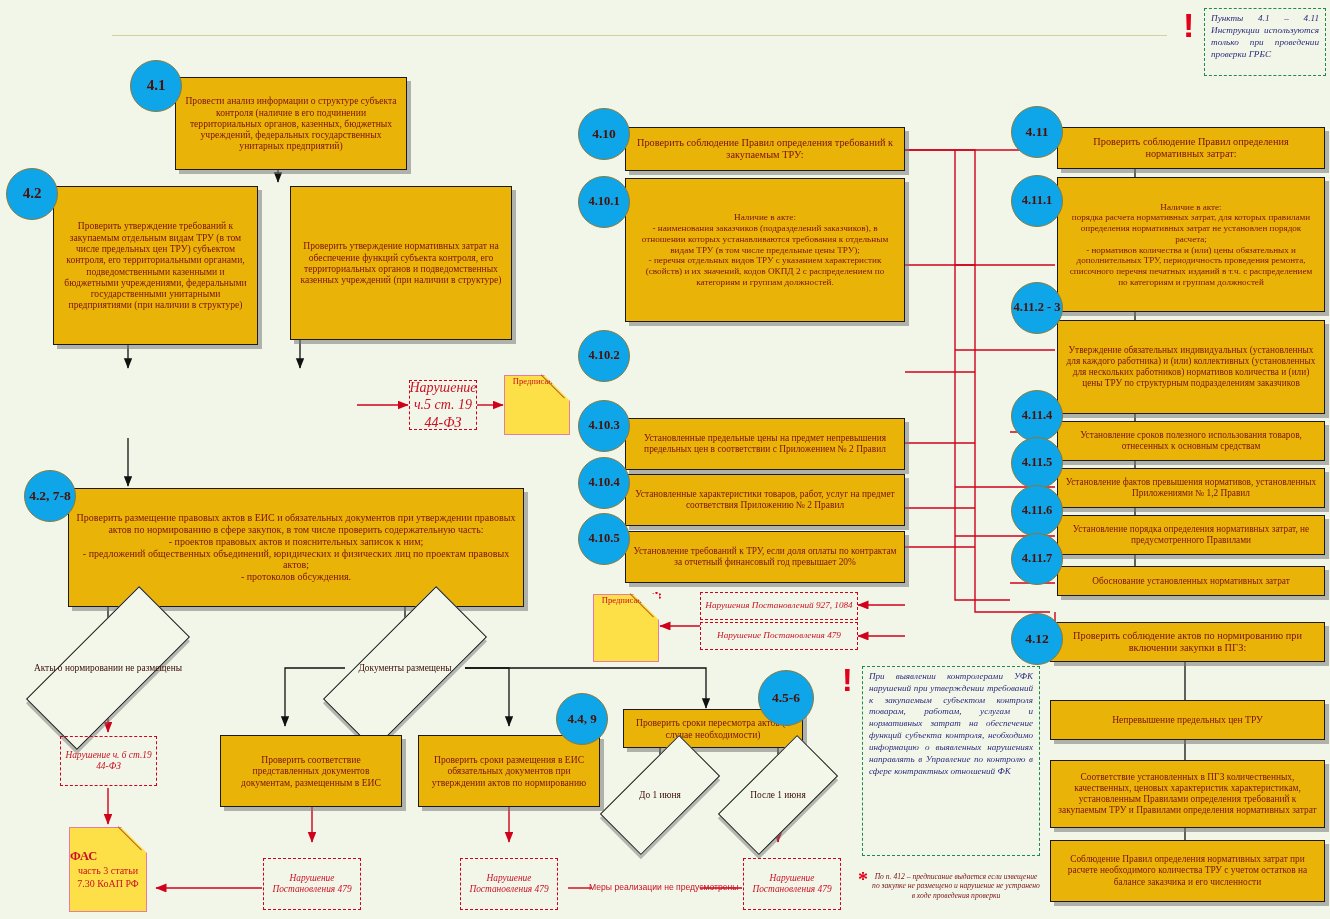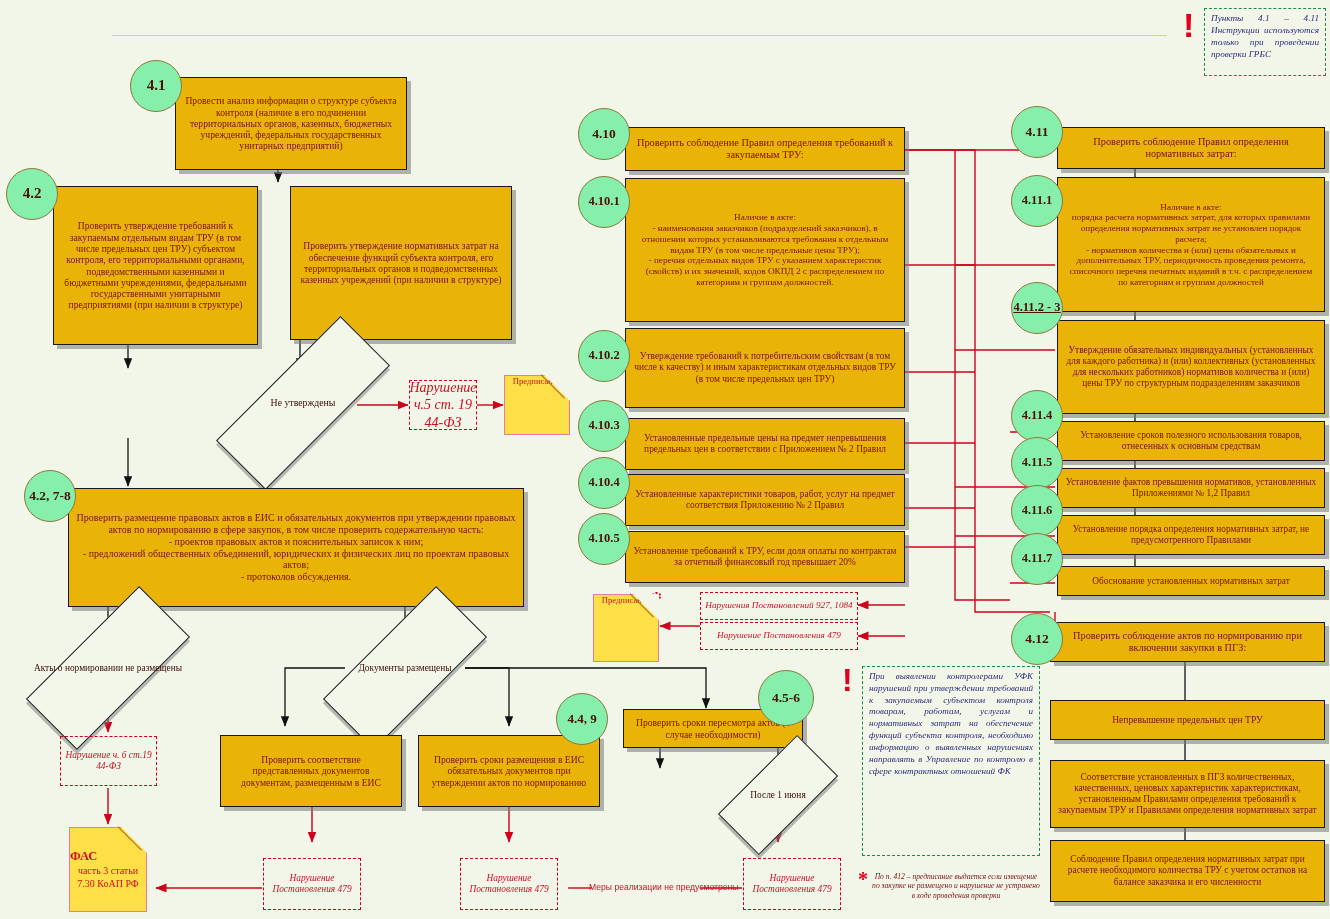--- a/index.html
+++ b/index.html
@@ -27,21 +27,21 @@
     line-height:1.18;
     padding:3px 6px;
   }
   .box .t{display:block;width:100%;}
 
   
   .circ{
     position:absolute;
     box-sizing:border-box;
     border:1.3px solid #8a7a3a;
-    background:#86efac;
+    background:#0ea5e9;
     border-radius:50%;
     display:flex;align-items:center;justify-content:center;
     text-align:center;
     color:#4a1208;
     font-weight:bold;
     line-height:1.05;
     z-index:6;
   }
 
   
@@ -234,24 +234,20 @@
   <div class="circ" style="left:6px;top:168px;width:52px;height:52px;font-size:15px;">4.2</div>
   <div class="box" style="left:53px;top:186px;width:205px;height:159px;font-size:9.6px;">
     <span class="t">Проверить утверждение требований к закупаемым отдельным видам ТРУ (в том числе предельных цен ТРУ) субъектом контроля, его территориальными органами, подведомственными казенными и бюджетными учреждениями, федеральными государственными унитарными предприятиями (при наличии в структуре)</span>
   </div>
 
   <div class="box" style="left:290px;top:186px;width:222px;height:154px;font-size:9.6px;">
     <span class="t">Проверить утверждение нормативных затрат на обеспечение функций субъекта контроля, его территориальных органов и подведомственных казенных учреждений (при наличии в структуре)</span>
   </div>
 
 
-  <div class="dia" style="left:215px;top:368px;width:176px;height:70px;">
-    <div class="shape" style="left:53px;top:-53px;width:70px;height:176px;"></div>
-    <div class="lbl" style="font-size:9.8px;">Не утверждены</div>
-  </div>
 
   <div class="viol" style="left:409px;top:380px;width:68px;height:50px;font-size:14px;">Нарушение ч.5 ст. 19 44-ФЗ</div>
 
   <div class="doc" style="left:504px;top:375px;width:66px;height:60px;font-size:8.6px;">
     <div class="foldline"></div>
     <div class="fold"></div>
     <span class="t">Предписание</span>
   </div>
 
   <div class="circ" style="left:24px;top:470px;width:52px;height:52px;font-size:13.5px;">4.2, 7-8</div>
@@ -288,20 +284,24 @@
   <div class="circ" style="left:556px;top:693px;width:52px;height:52px;font-size:13px;">4.4, 9</div>
   <div class="box" style="left:418px;top:735px;width:182px;height:72px;font-size:9.6px;">
     <span class="t">Проверить сроки размещения в ЕИС обязательных документов при утверждении актов по нормированию</span>
   </div>
 
   <div class="circ" style="left:758px;top:670px;width:56px;height:56px;font-size:13.5px;">4.5-6</div>
   <div class="box" style="left:623px;top:709px;width:180px;height:39px;font-size:9.6px;">
     <span class="t">Проверить сроки пересмотра актов (в случае необходимости)</span>
   </div>
 
+  <div class="dia" style="left:604px;top:766px;width:112px;height:58px;">
+    <div class="shape" style="left:27px;top:-27px;width:58px;height:112px;"></div>
+    <div class="lbl" style="font-size:9.4px;">До 1 июня</div>
+  </div>
 
   <div class="dia" style="left:722px;top:766px;width:112px;height:58px;">
     <div class="shape" style="left:27px;top:-27px;width:58px;height:112px;"></div>
     <div class="lbl" style="font-size:9.4px;">После 1 июня</div>
   </div>
 
   <div class="viol" style="left:263px;top:858px;width:98px;height:52px;font-size:9.4px;">Нарушение Постановления 479</div>
   <div class="viol" style="left:460px;top:858px;width:98px;height:52px;font-size:9.4px;">Нарушение Постановления 479</div>
   <div class="viol" style="left:743px;top:858px;width:98px;height:52px;font-size:9.4px;">Нарушение Постановления 479</div>
 
@@ -313,23 +313,20 @@
   </div>
 
   <div class="circ" style="left:578px;top:176px;width:52px;height:52px;font-size:12.5px;">4.10.1</div>
   <div class="box" style="left:625px;top:178px;width:280px;height:144px;font-size:9.2px;white-space:pre-line;">
     <span class="t">Наличие в акте:
 - наименования заказчиков (подразделений заказчиков), в отношении которых устанавливаются требования к отдельным видам ТРУ (в том числе предельные цены ТРУ);
 - перечня отдельных видов ТРУ с указанием характеристик (свойств) и их значений, кодов ОКПД 2 с распределением по категориям и группам должностей.</span>
   </div>
 
   <div class="circ" style="left:578px;top:330px;width:52px;height:52px;font-size:12.5px;">4.10.2</div>
-  <div class="box" style="left:625px;top:328px;width:280px;height:80px;font-size:9.4px;">
-    <span class="t">Утверждение требований к потребительским свойствам (в том числе к качеству) и иным характеристикам отдельных видов ТРУ (в том числе предельных цен ТРУ)</span>
-  </div>
 
   <div class="circ" style="left:578px;top:400px;width:52px;height:52px;font-size:12.5px;">4.10.3</div>
   <div class="box" style="left:625px;top:418px;width:280px;height:52px;font-size:9.4px;">
     <span class="t">Установленные предельные цены на предмет непревышения предельных цен в соответствии с Приложением № 2 Правил</span>
   </div>
 
   <div class="circ" style="left:578px;top:457px;width:52px;height:52px;font-size:12.5px;">4.10.4</div>
   <div class="box" style="left:625px;top:474px;width:280px;height:52px;font-size:9.4px;">
     <span class="t">Установленные характеристики товаров, работ, услуг на предмет соответствия Приложению № 2 Правил</span>
   </div>
@@ -354,21 +351,21 @@
     <span class="t">Проверить соблюдение Правил определения нормативных затрат:</span>
   </div>
 
   <div class="circ" style="left:1011px;top:175px;width:52px;height:52px;font-size:12.5px;">4.11.1</div>
   <div class="box" style="left:1057px;top:177px;width:268px;height:135px;font-size:9.1px;white-space:pre-line;">
     <span class="t">Наличие в акте:
 порядка расчета нормативных затрат, для которых правилами определения нормативных затрат не установлен порядок расчета;
 - нормативов количества и (или) цены обязательных и дополнительных ТРУ, периодичность проведения ремонта, списочного перечня печатных изданий в т.ч. с распределением по категориям и группам должностей</span>
   </div>
 
-  <div class="circ" style="left:1011px;top:282px;width:52px;height:52px;font-size:12.5px;text-decoration:underline;">4.11.2 - 3</div>
+  <div class="circ" style="left:1011px;top:282px;width:52px;height:52px;font-size:12.5px;">4.11.2 - 3</div>
   <div class="box" style="left:1057px;top:320px;width:268px;height:94px;font-size:9.3px;">
     <span class="t">Утверждение обязательных индивидуальных (установленных для каждого работника) и (или) коллективных (установленных для нескольких работников) нормативов количества и (или) цены ТРУ по структурным подразделениям заказчиков</span>
   </div>
 
   <div class="circ" style="left:1011px;top:390px;width:52px;height:52px;font-size:12.5px;">4.11.4</div>
   <div class="box" style="left:1057px;top:421px;width:268px;height:40px;font-size:9.3px;">
     <span class="t">Установление сроков полезного использования товаров, отнесенных к основным средствам</span>
   </div>
 
   <div class="circ" style="left:1011px;top:437px;width:52px;height:52px;font-size:12.5px;">4.11.5</div>

